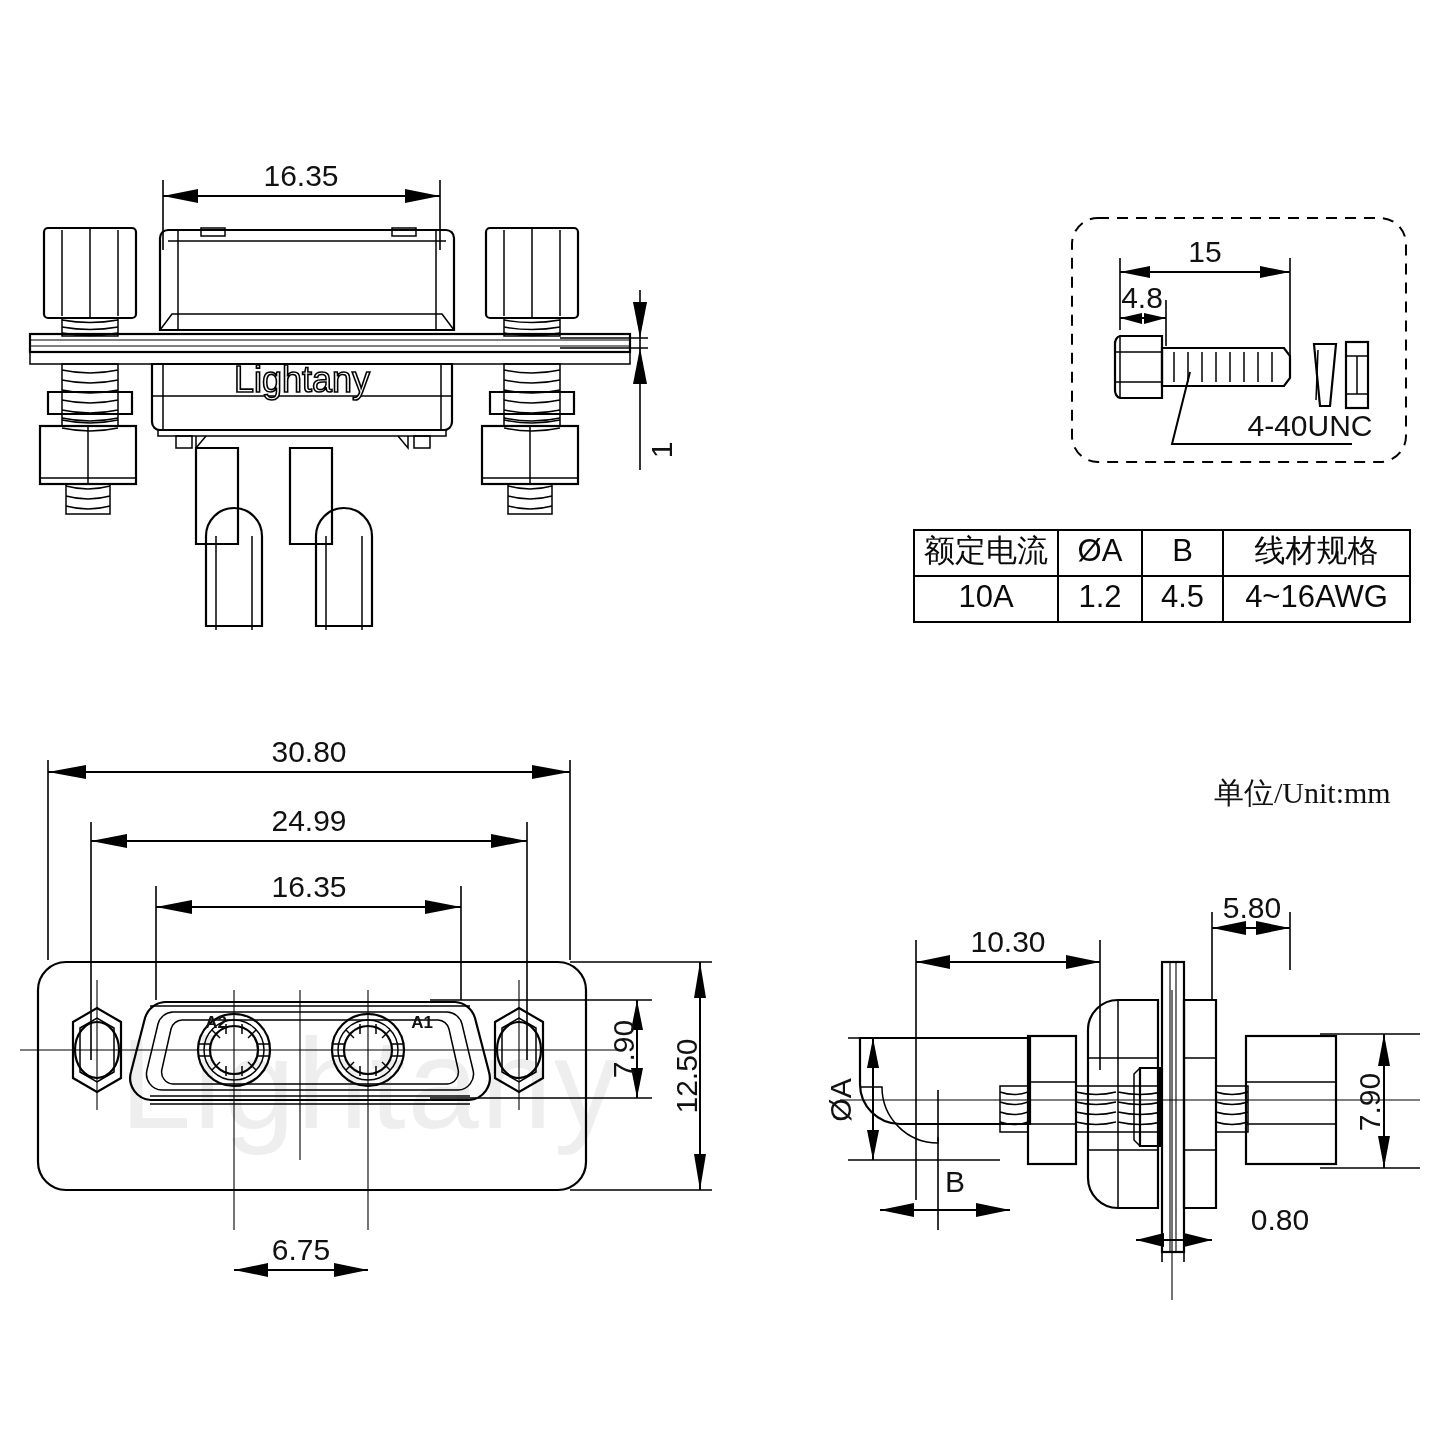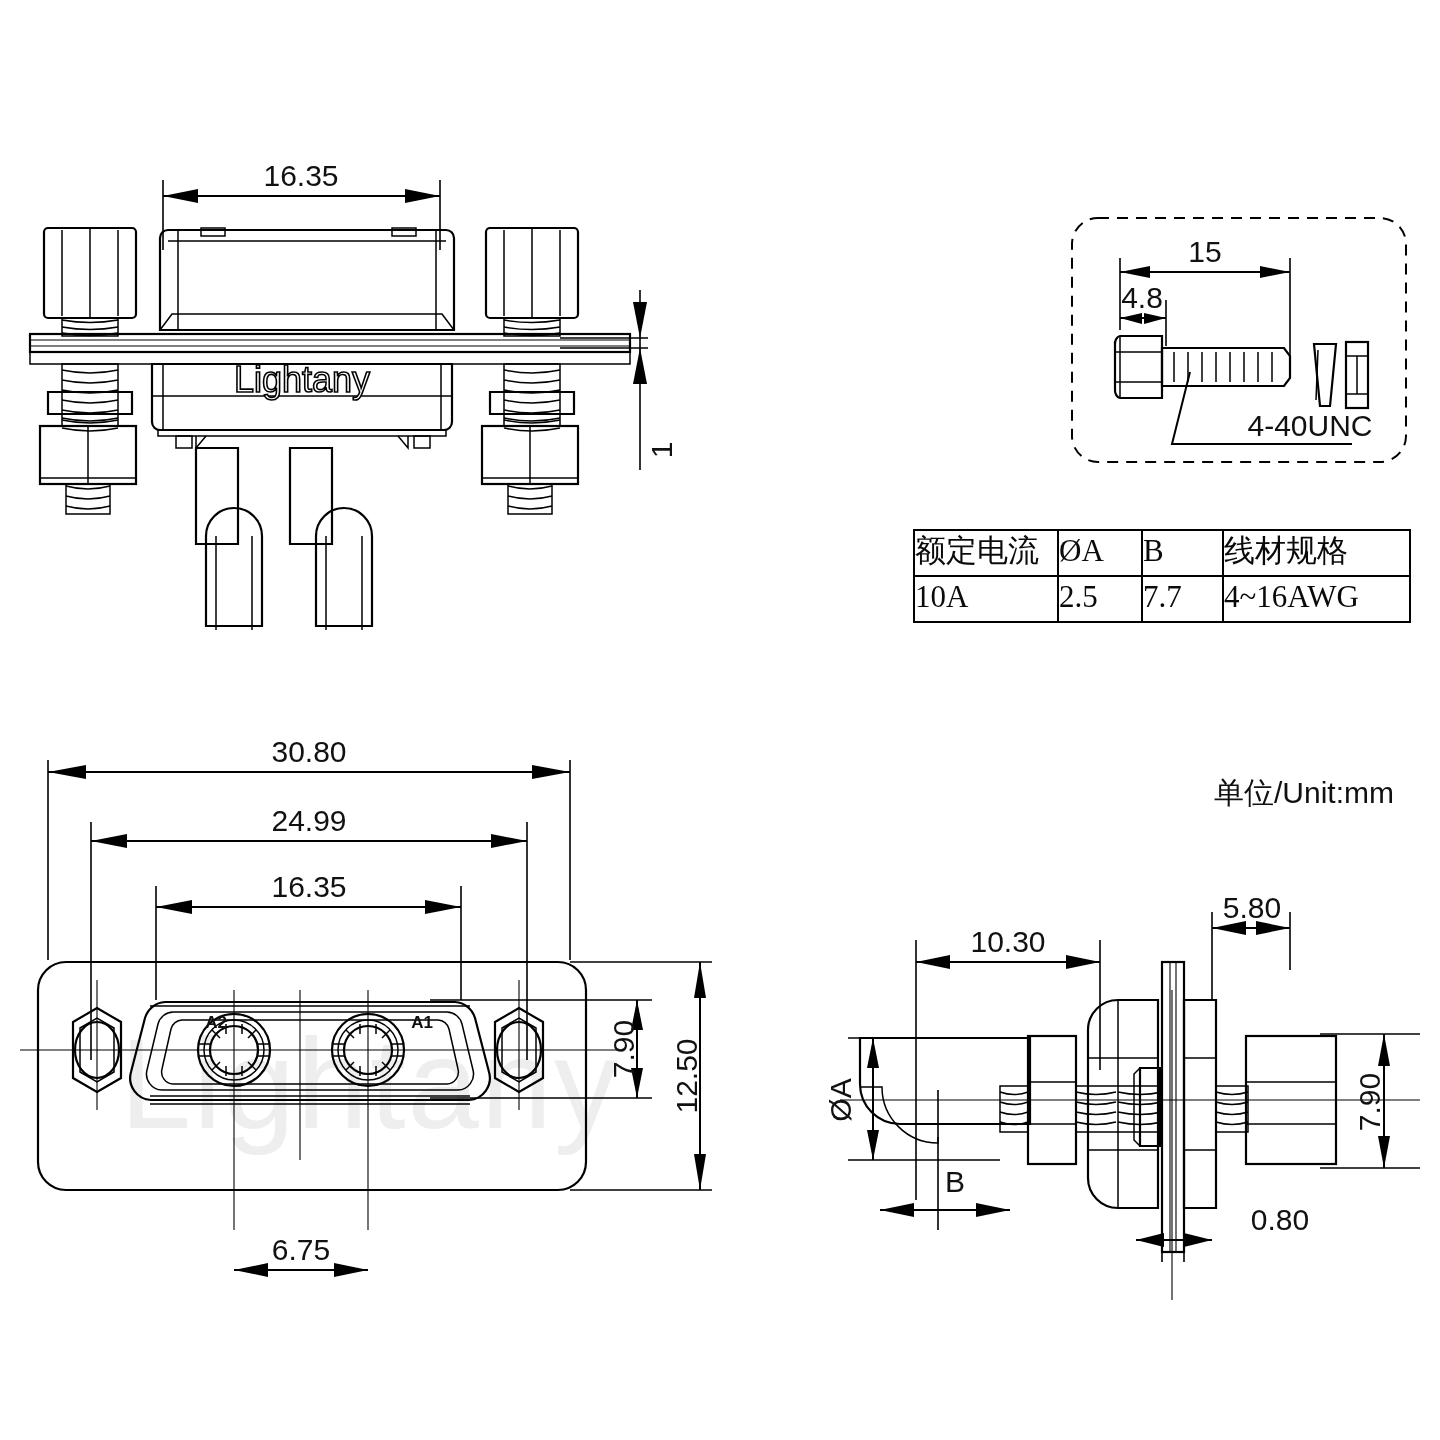--- a/index.html
+++ b/index.html
@@ -12,29 +12,29 @@
   .thr{stroke:#000;stroke-width:2.2;fill:none;}
   .thn{stroke:#000;stroke-width:1.5;fill:none;}
   .xthn{stroke:#000;stroke-width:1.1;fill:none;}
   .cl{stroke:#000;stroke-width:1.1;fill:none;}
   .dimln{stroke:#000;stroke-width:2.0;fill:none;}
   .extln{stroke:#000;stroke-width:1.6;fill:none;}
   .dashbox{stroke:#000;stroke-width:2.0;fill:none;stroke-dasharray:11 8;}
 
   
   #spec-table{position:absolute;left:913px;top:529px;border-collapse:collapse;}
-  #spec-table td{border:2.4px solid #000;text-align:left;
-      font-family:Liberation Serif, serif;font-size:31px;color:#0a0a0a;
+  #spec-table td{border:2.4px solid #000;text-align:center;
+      font-family:Liberation Sans, sans-serif;font-size:31px;color:#0a0a0a;
       padding:4px 0 7px 0;line-height:1.06;}
   #spec-table td.c0{width:142px;}
   #spec-table td.c1{width:82px;}
   #spec-table td.c2{width:79px;}
   #spec-table td.c3{width:185px;}
   #unit-note{position:absolute;left:1214px;top:773px;font-size:30px;color:#111;
-      font-family:Liberation Sans, sans-serif;white-space:nowrap;}
+      font-family:Liberation Serif, serif;white-space:nowrap;}
 
   .wm{position:absolute;font-family:"Liberation Sans","DejaVu Sans",sans-serif;
       font-size:128px;color:#eeeeee;letter-spacing:2px;user-select:none;font-weight:400;}
 </style>
 </head>
 <body>
 
 <div id="sheet">
 
   <div class="wm" style="left:120px;top:1010px;">Lightany</div>
@@ -490,22 +490,22 @@
   <table id="spec-table">
     <tbody>
       <tr>
         <td class="c0">额定电流</td>
         <td class="c1">ØA</td>
         <td class="c2">B</td>
         <td class="c3">线材规格</td>
       </tr>
       <tr>
         <td class="c0">10A</td>
-        <td class="c1">2.5</td>
-        <td class="c2">7.7</td>
+        <td class="c1">1.2</td>
+        <td class="c2">4.5</td>
         <td class="c3">4~16AWG</td>
       </tr>
     </tbody>
   </table>
 
   <div id="unit-note">单位/Unit:mm</div>
 
 </div>
 
 </body></html>

